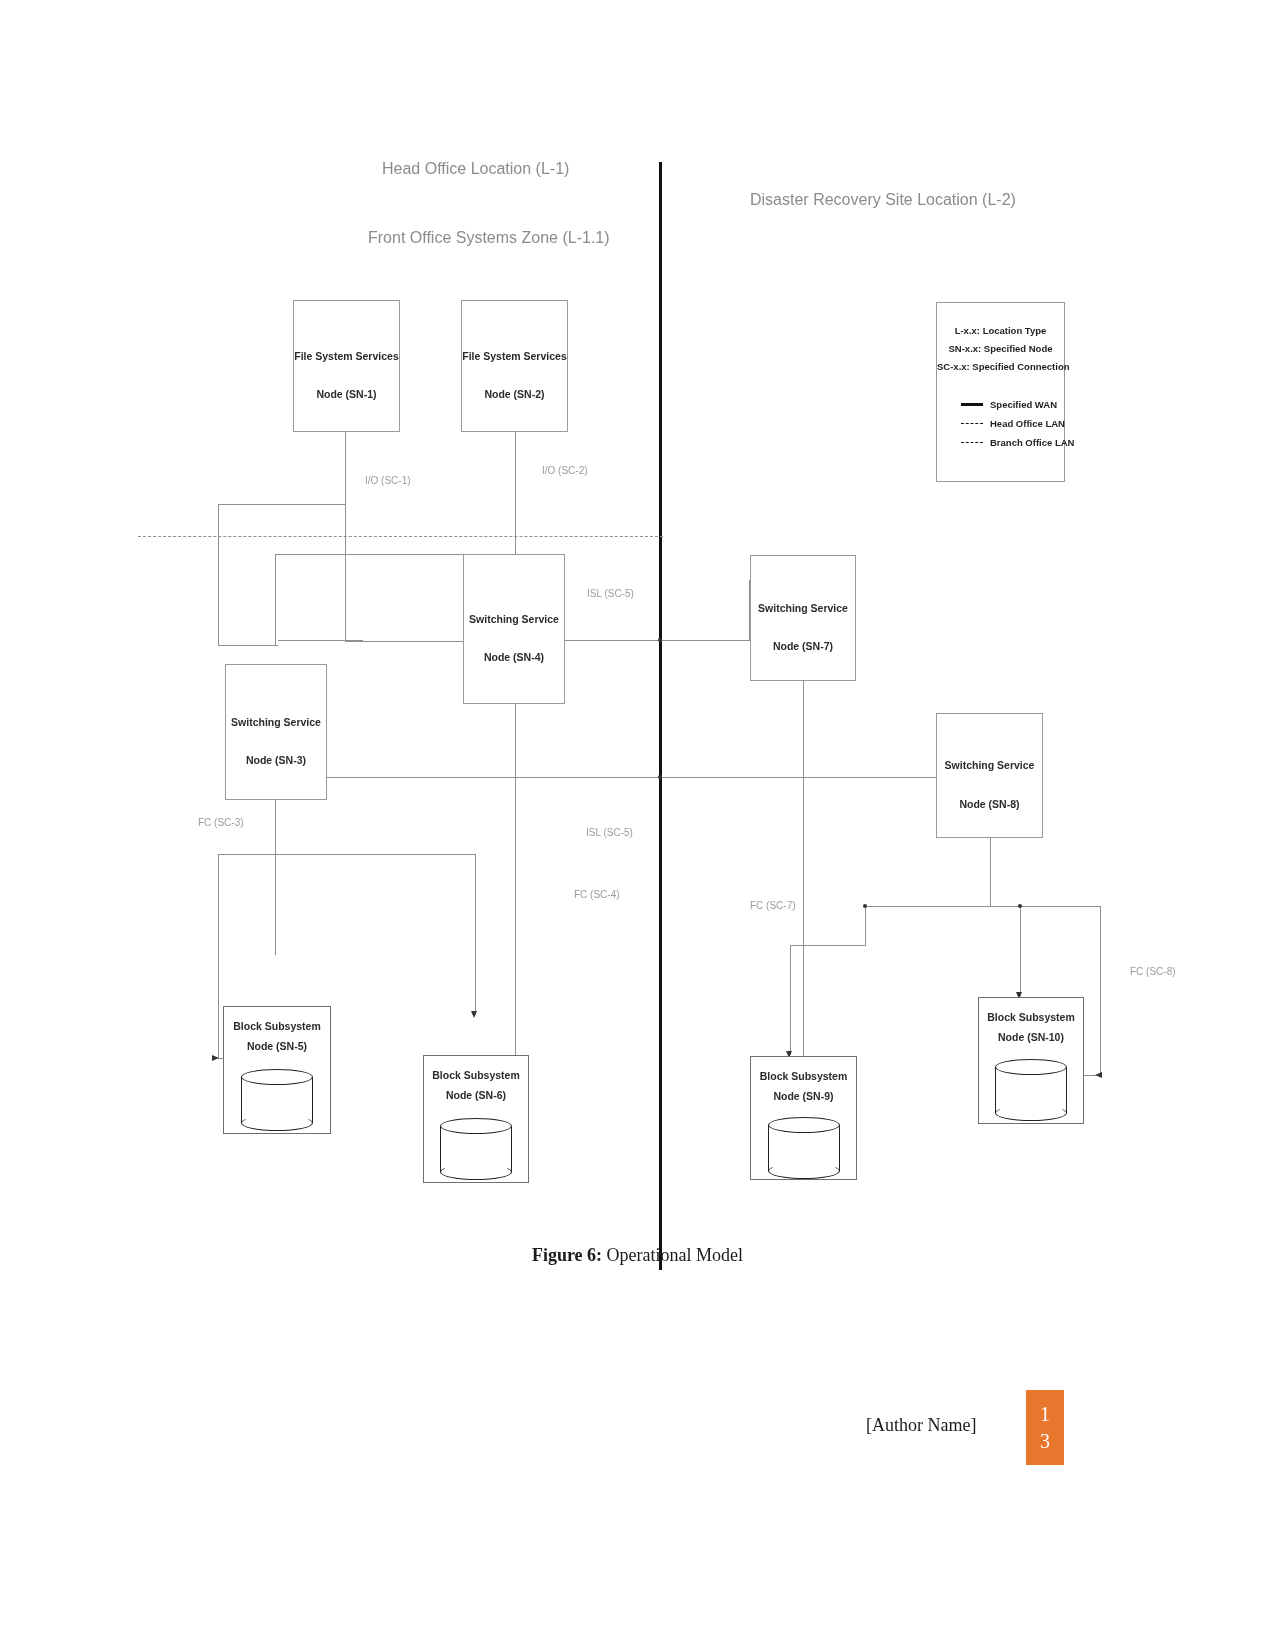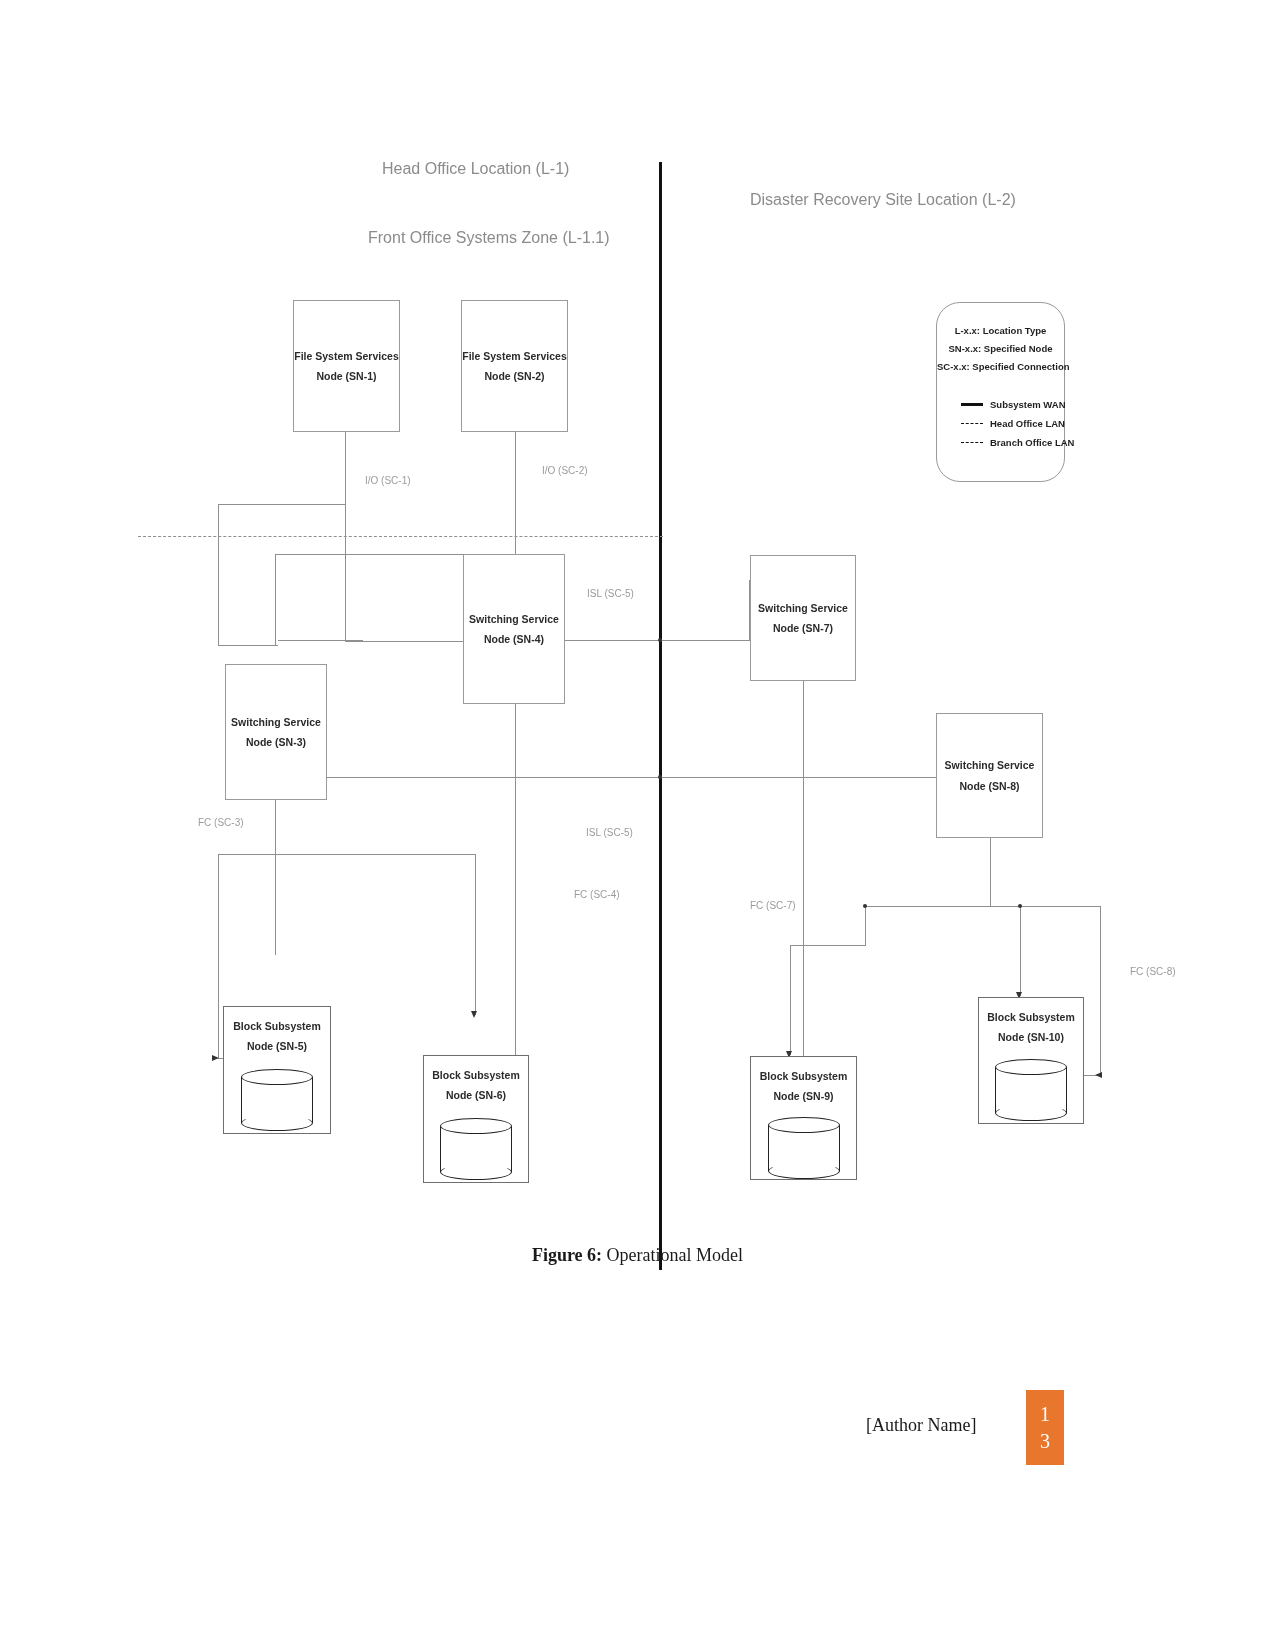--- a/index.html
+++ b/index.html
@@ -16,21 +16,21 @@
   
   .wan-spine{position:absolute;left:529px;top:22px;width:3px;height:1108px;background:#111;}
 
   
   .zlabel{position:absolute;font-size:16px;color:#8b8b8b;font-family:"Liberation Sans",sans-serif;white-space:nowrap;}
 
   
   .node{position:absolute;box-sizing:border-box;border:1px solid #9a9a9a;background:#fff;
         display:flex;flex-direction:column;align-items:center;justify-content:center;
         font-size:10.5px;color:#2b2b2b;line-height:1.95;text-align:center;font-weight:bold;}
-  .node span{display:block;white-space:nowrap;}
+  .node span{display:block;white-space:nowrap;margin-top:18px;}
 
   
   .storenode{position:absolute;box-sizing:border-box;border:1px solid #6e6e6e;background:#fff;}
   .storenode .lbl{position:absolute;left:0;right:0;top:9px;text-align:center;font-size:10.5px;
                   color:#2b2b2b;line-height:1.95;font-weight:bold;}
   .storenode .lbl span{display:block;white-space:nowrap;}
   .cyl{position:absolute;left:50%;transform:translateX(-50%);}
   .cyl .body{position:absolute;left:0;top:8px;width:100%;height:calc(100% - 16px);
              border-left:1px solid #222;border-right:1px solid #222;box-sizing:border-box;background:#fff;}
   .cyl .top{position:absolute;left:0;top:0;width:100%;height:16px;border:1px solid #222;
@@ -88,30 +88,30 @@
 
 
   <div class="figure">
 
     <div class="wan-spine"></div>
 
     <div class="zlabel" style="left:252px;top:20px;">Head Office Location (L-1)</div>
     <div class="zlabel" style="left:238px;top:89px;">Front Office Systems Zone (L-1.1)</div>
     <div class="zlabel" style="left:620px;top:51px;">Disaster Recovery Site Location (L-2)</div>
 
-    <div class="legend" style="left:806px;top:162px;width:129px;height:180px;border-radius:24px;">
+    <div class="legend" style="left:806px;top:162px;width:129px;height:180px;">
       <div class="defs">
         <div>L-x.x: Location Type</div>
         <div>SN-x.x: Specified Node</div>
         <div>SC-x.x: Specified Connection</div>
       </div>
       <div class="keys">
         <div class="krow">
           <span class="kline k-solid"></span>
-          <span class="ktext">Subsystem WAN</span>
+          <span class="ktext">Specified WAN</span>
         </div>
         <div class="krow">
           <span class="kline k-dashdot"></span>
           <span class="ktext">Head Office LAN</span>
         </div>
         <div class="krow">
           <span class="kline k-dash"></span>
           <span class="ktext">Branch Office LAN</span>
         </div>
       </div>

